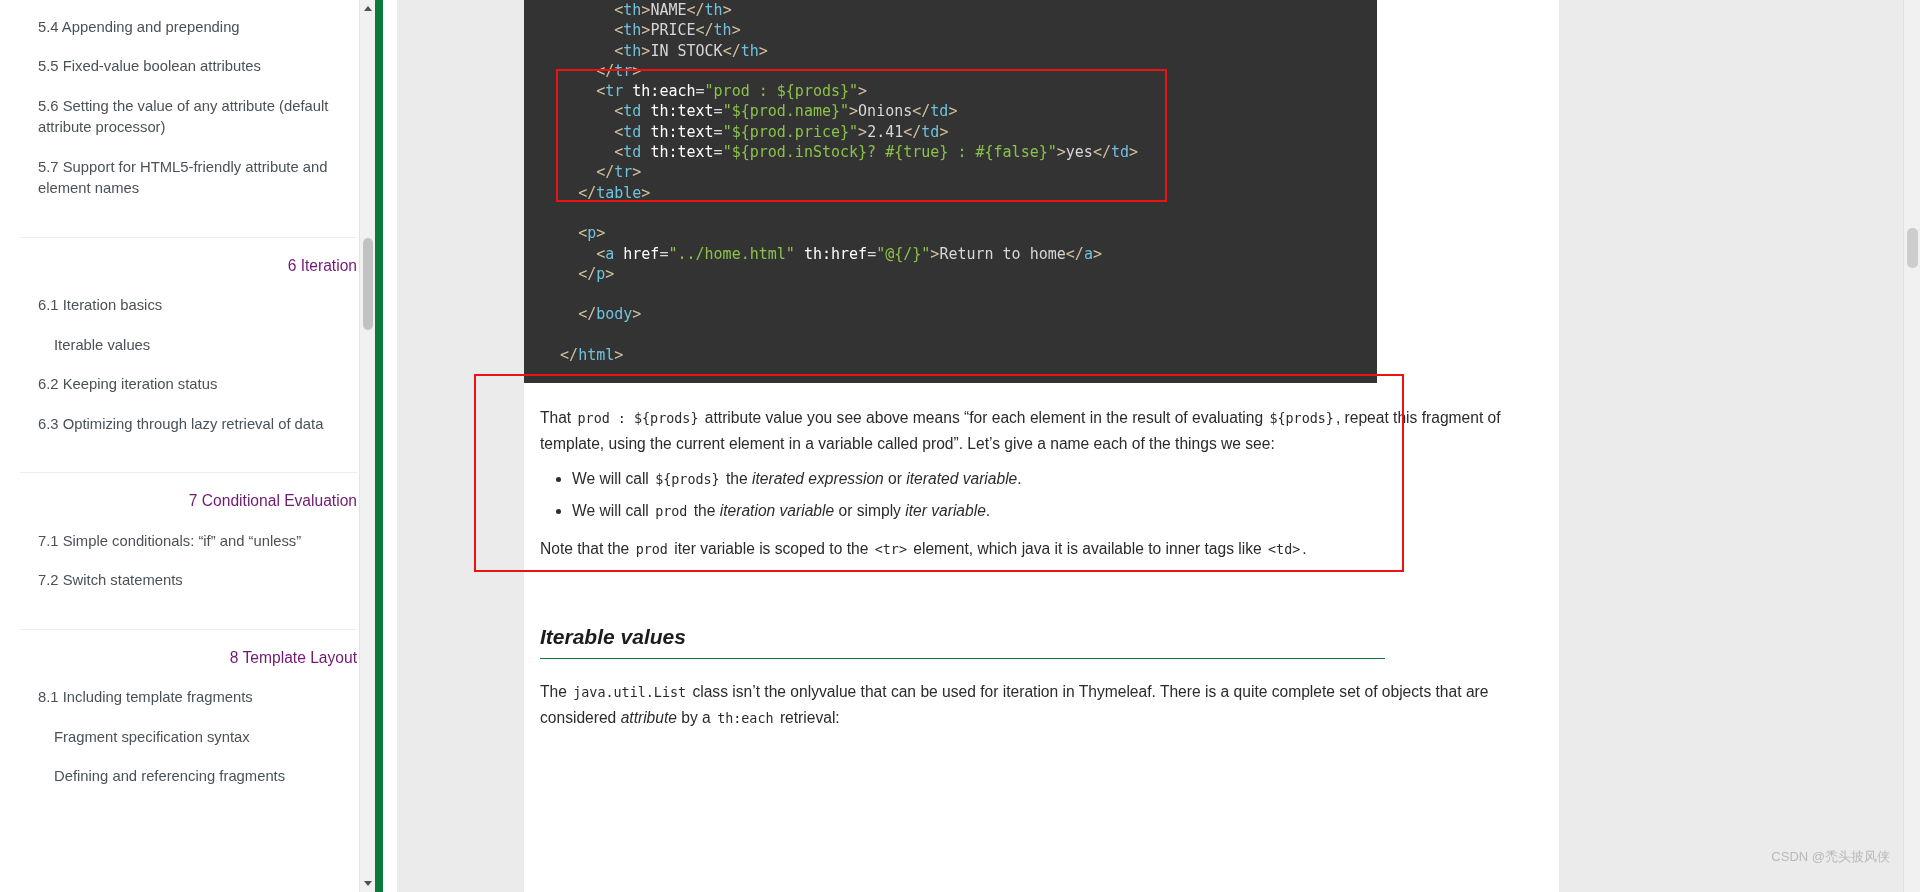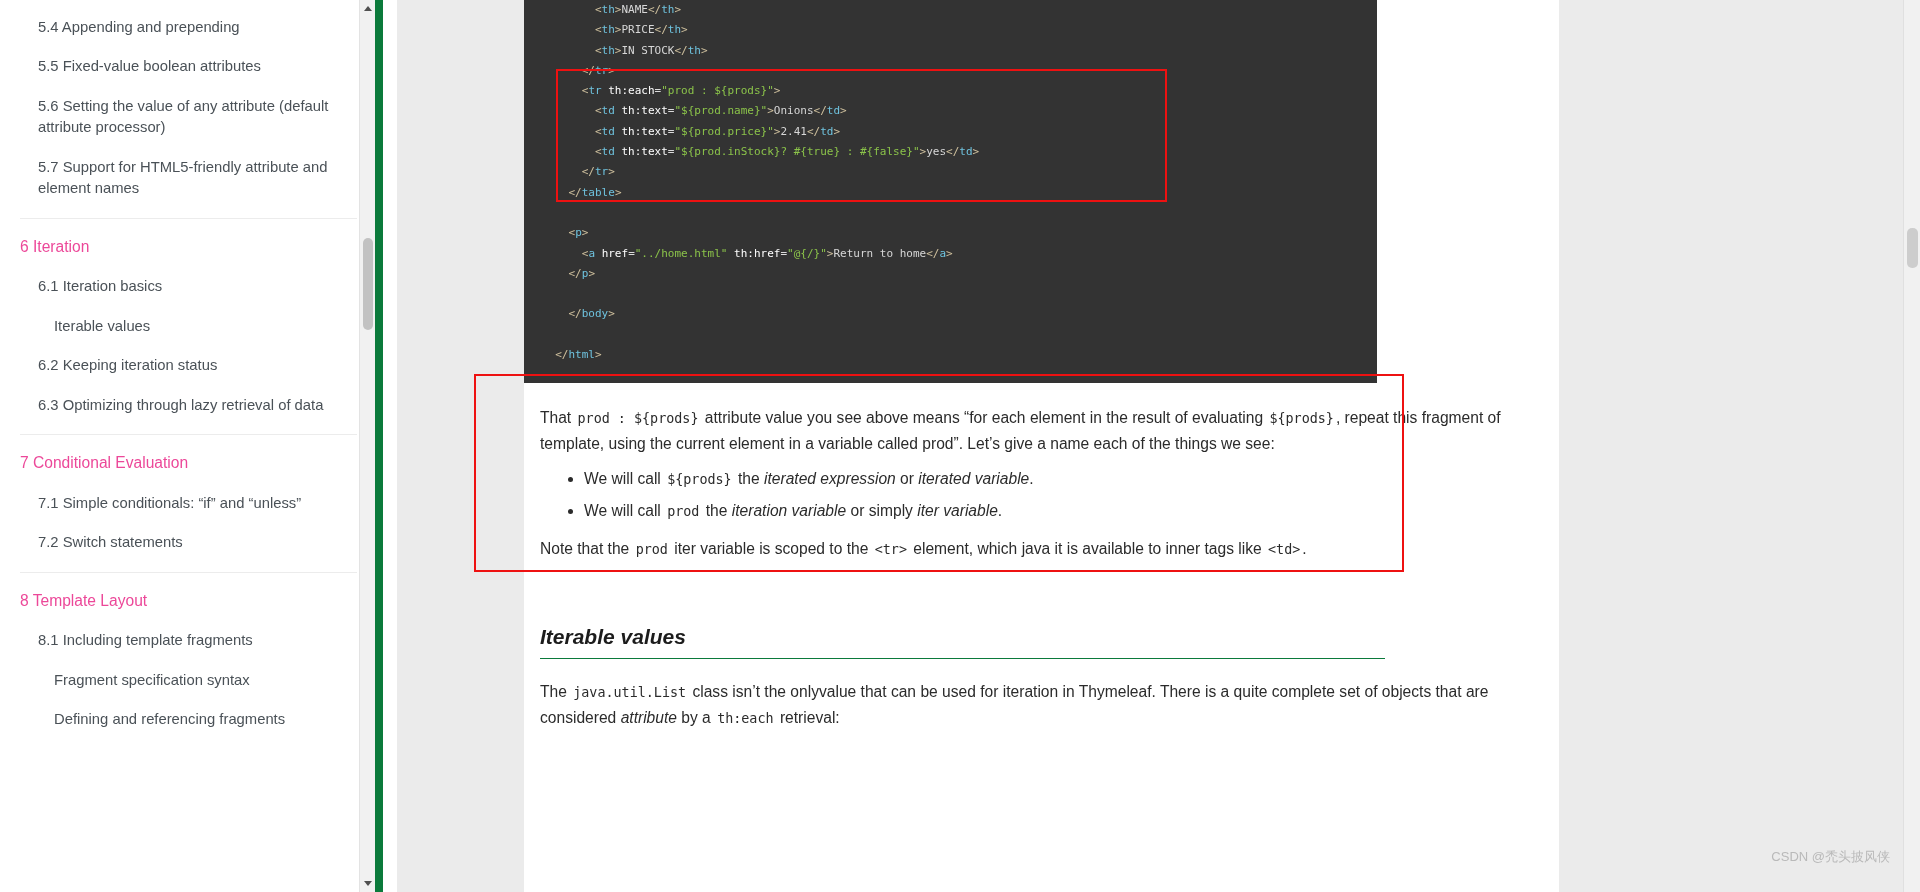--- a/index.html
+++ b/index.html
@@ -24,31 +24,31 @@
     height: 892px;
     background: #ffffff;
     overflow: hidden;
     flex: none;
   }
   .toc {
     padding: 0 18px 0 20px;
   }
   .toc-group {
     border-bottom: 1px solid #ececec;
-    padding: 8px 0 9px 0;
+    padding: 8px 0 28px 0;
   }
   .toc-group.no-border { border-bottom: none; }
   .toc-item {
     color: #4a5157;
     font-size: 14.8px;
     line-height: 1.45;
     padding: 9px 0 9px 0;
     cursor: pointer;
   }
-  .toc-item.lvl1 { padding-left: 0px; font-size: 15.6px; color: #ec4899; }
+  .toc-item.lvl1 { padding-left: 0px; font-size: 15.6px; color: #701a75; text-align: right; }
   .toc-item.lvl2 { padding-left: 18px; }
   .toc-item.lvl3 { padding-left: 34px; }
 
   
   .sb-scrollbar {
     position: absolute;
     top: 0; right: 0;
     width: 16px; height: 892px;
     background: #f1f1f1;
     border-left: 1px solid #e3e3e3;
@@ -106,21 +106,21 @@
     background: #ffffff;
   }
 
   
   .codeblock {
     position: relative;
     margin: 0 0 0 0;
     background: #333333;
     color: #dcdcdc;
     font-family: "DejaVu Sans Mono", monospace;
-    font-size: 11px;
+    font-size: 15px;
     line-height: 20.3px;
     padding: 0 0 18px 0;
     white-space: pre;
     overflow: hidden;
     width: 853px;
   }
   .codeblock .ln { padding-left: 18px; height: 20.3px; }
   .tag   { color: #6fc3df; }
   .punct { color: #cfc09e; }
   .attr  { color: #ffffff; }
@@ -148,21 +148,21 @@
   .prose code, code.inline {
     font-family: "DejaVu Sans Mono", monospace;
     font-size: 13.4px;
     color: #2b2b2b;
     padding: 0 2px;
   }
   .prose ul {
     margin: 10px 0 12px 0;
     padding-left: 32px;
   }
-  .prose li { margin: 0 0 6px 12px; }
+  .prose li { margin: 0 0 6px 0; }
   .prose em, .it { font-style: italic; }
 
   .sec-heading {
     font-size: 21px;
     font-weight: bold;
     font-style: italic;
     color: #1c1c1c;
     margin: 0 0 9px 0;
     font-family: "Liberation Sans", sans-serif;
   }

